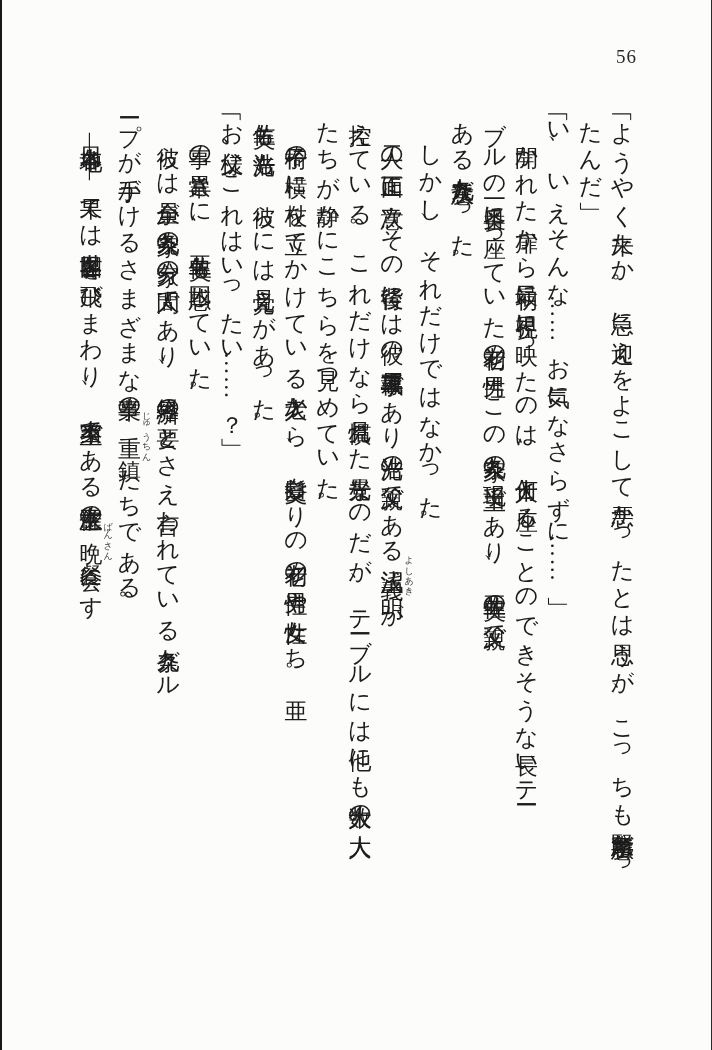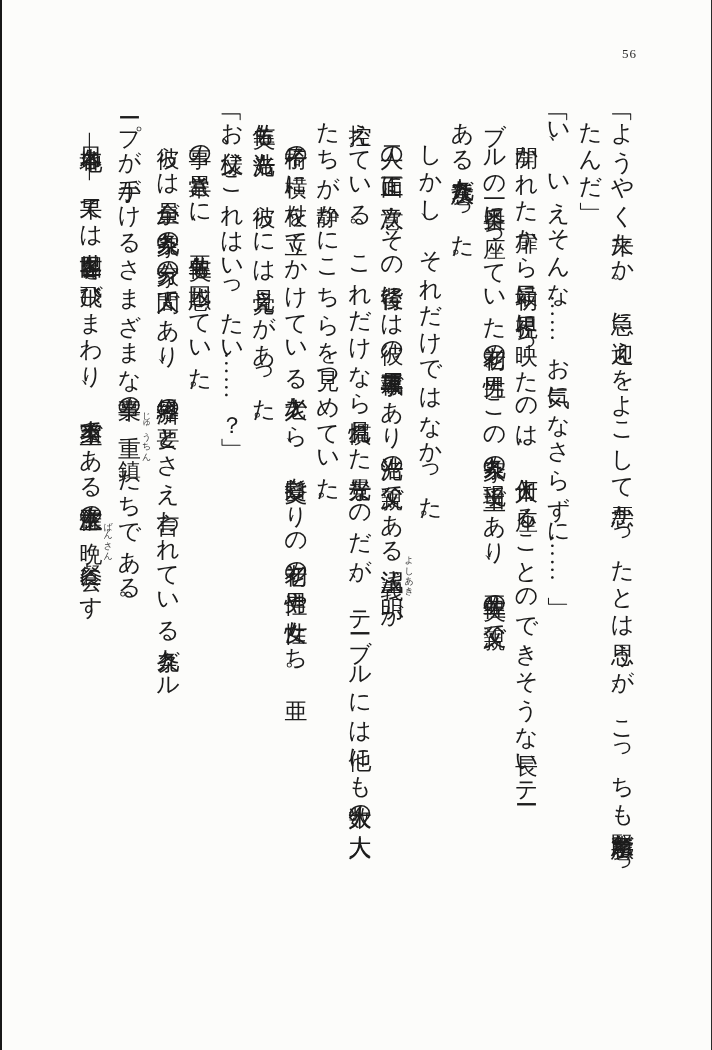--- a/index.html
+++ b/index.html
@@ -23,21 +23,21 @@
     bottom: 0;
     width: 2px;
     background: #181818;
   }
   .edge-left  { left: 0; }
   .edge-right { right: 0; width: 1px; background: #2b2b2b; }
   .folio {
     position: absolute;
     top: 46px;
     right: 75px;
-    font-size: 13px;
+    font-size: 19px;
     letter-spacing: 1px;
     color: #2a2a2a;
   }
   .text-block {
     position: absolute;
     top: 106px;
     right: 74px;
     height: 912px;
     writing-mode: vertical-rl;
     font-size: 23px;

